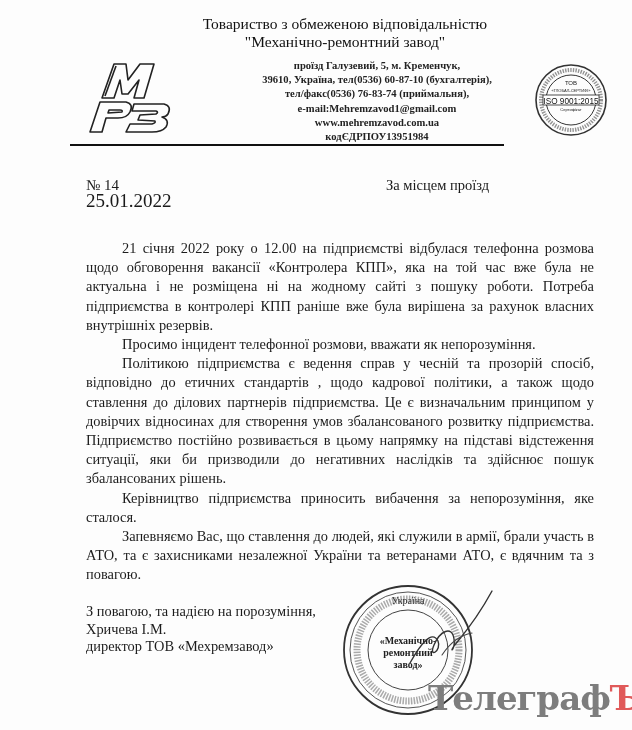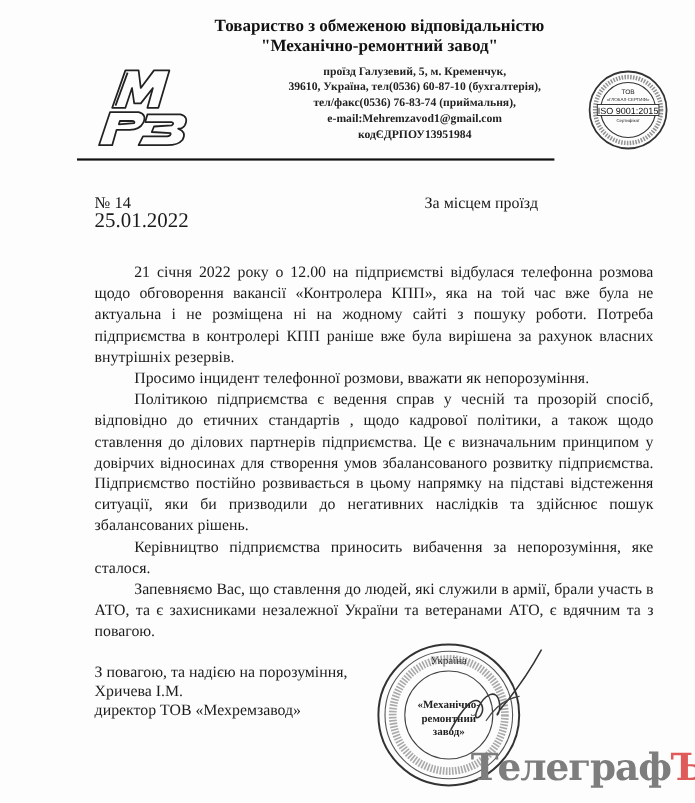--- a/index.html
+++ b/index.html
@@ -5,21 +5,21 @@
     html, body { margin: 0; padding: 0; background: #ffffff; }
     body {
       width: 632px; height: 730px; position: relative; overflow: hidden;
       font-family: "Liberation Serif", serif; color: #1a1a1a;
     }
     .page { position: absolute; left: 0; top: 0; width: 632px; height: 730px; background: #fdfdfd; }
 
     
     .company-title {
       position: absolute; left: 180px; top: 15px; width: 330px;
-      text-align: center; font-weight: bold; font-size: 15.5px; line-height: 18px; color: #111;
+      text-align: center; font-weight: normal; font-size: 15.5px; line-height: 18px; color: #111;
     }
     .contacts {
       position: absolute; left: 232px; top: 59px; width: 290px;
       text-align: center; font-weight: bold; font-size: 10.6px; line-height: 14.2px; color: #222;
     }
     .logo { position: absolute; left: 82px; top: 60px; width: 100px; height: 80px; }
     .cert-stamp { position: absolute; left: 534px; top: 63px; width: 74px; height: 74px; }
     .header-rule {
       position: absolute; left: 70px; top: 144px; width: 434px; height: 2px; background: #111;
     }
@@ -73,20 +73,21 @@
   <div class="company-title">
     <div>Товариство з обмеженою відповідальністю</div>
     <div>"Механічно-ремонтний завод"</div>
   </div>
 
   <div class="contacts">
     <div>проїзд Галузевий, 5, м. Кременчук,</div>
     <div>39610, Україна, тел(0536) 60-87-10 (бухгалтерія),</div>
     <div>тел/факс(0536) 76-83-74 (приймальня),</div>
     <div>e-mail:Mehremzavod1@gmail.com</div>
+    <div>www.mehremzavod.com.ua</div>
     <div>кодЄДРПОУ13951984</div>
   </div>
 
   <svg class="cert-stamp" viewBox="0 0 74 74">
     <circle cx="37" cy="37" r="35" fill="none" stroke="#333" stroke-width="1.6"></circle>
     <circle cx="37" cy="37" r="25" fill="none" stroke="#333" stroke-width="1"></circle>
     <circle cx="37" cy="37" r="30" fill="none" stroke="#666" stroke-width="4" stroke-dasharray="1.4 1.2" opacity="0.7"></circle>
     <text x="37" y="22" text-anchor="middle" font-family="Liberation Sans, sans-serif" font-size="6" fill="#222">ТОВ</text>
     <text x="37" y="29" text-anchor="middle" font-family="Liberation Sans, sans-serif" font-size="4" fill="#222">«ГЛОБАЛ-СЕРТИФІ»</text>
     <rect x="9" y="32" width="56" height="10" fill="#fff" stroke="#222" stroke-width="0.8"></rect>

